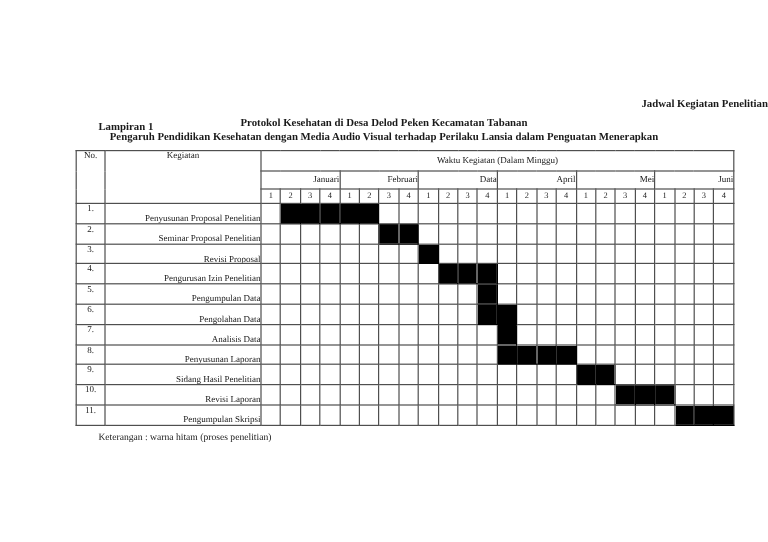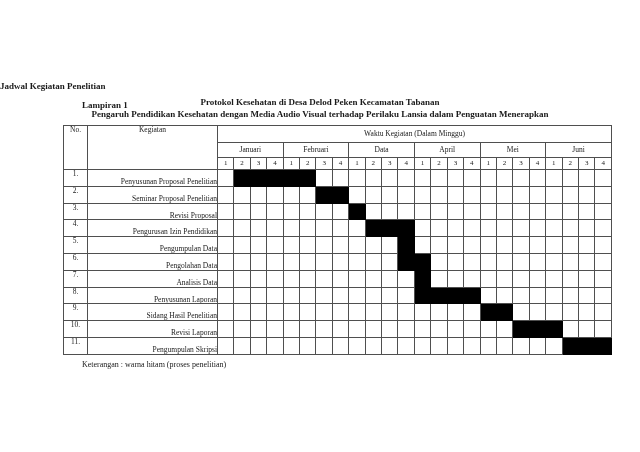--- a/index.html
+++ b/index.html
@@ -10,21 +10,21 @@
     color: #1a1a1a;
     position: relative;
     overflow: hidden;
   }
   .appendix-label {
     position: absolute; left: 82px; top: 64px;
     font-size: 9px; font-weight: bold; margin-top: 36px;
   }
   .doc-title {
     position: absolute; left: 0; top: 81px; width: 640px;
-    text-align: left; font-size: 9px; font-weight: bold;
+    text-align: right; font-size: 9px; font-weight: bold;
   }
   .doc-subtitle {
     position: absolute; left: 0; top: 97px; width: 640px;
     text-align: center; font-size: 9px; font-weight: bold;
     line-height: 11.5px;
   }
   table.gantt {
     position: absolute; left: 63px; top: 125px;
     width: 549px;
     border-collapse: collapse;
@@ -36,21 +36,21 @@
     font-weight: normal;
     line-height: 1.05;
     overflow: hidden;
     white-space: nowrap;
   }
   .th-no, .th-kegiatan {
     vertical-align: top; text-align: center;
     font-size: 7.5px; padding-top: 2px;
   }
   .th-waktu  { height: 16px; text-align: center; font-size: 7.5px; }
-  .th-month  { height: 14px; text-align: center; font-size: 7.5px; }
+  .th-month  { height: 14px; text-align: right; font-size: 7.5px; }
   .th-week   { height: 11px; text-align: center; font-size: 7px; }
   table.gantt td { height: 15.8px; }
   .td-no {
     vertical-align: top; text-align: center;
     font-size: 7.5px; padding-top: 1px;
   }
   .td-kegiatan {
     vertical-align: bottom; text-align: right;
     font-size: 7.5px; padding: 0 0 1px 4px;
   }
@@ -221,21 +221,21 @@
         <td class="td-week"></td>
         <td class="td-week"></td>
         <td class="td-week"></td>
         <td class="td-week"></td>
         <td class="td-week"></td>
         <td class="td-week"></td>
         <td class="td-week"></td>
       </tr>
       <tr>
         <td class="td-no">4.</td>
-        <td class="td-kegiatan">Pengurusan Izin Pendidikan</td>
+        <td class="td-kegiatan">Pengurusan Izin Penelitian</td>
         <td class="td-week"></td>
         <td class="td-week"></td>
         <td class="td-week"></td>
         <td class="td-week"></td>
         <td class="td-week"></td>
         <td class="td-week"></td>
         <td class="td-week"></td>
         <td class="td-week"></td>
         <td class="td-week"></td>
         <td class="td-week filled"></td>

